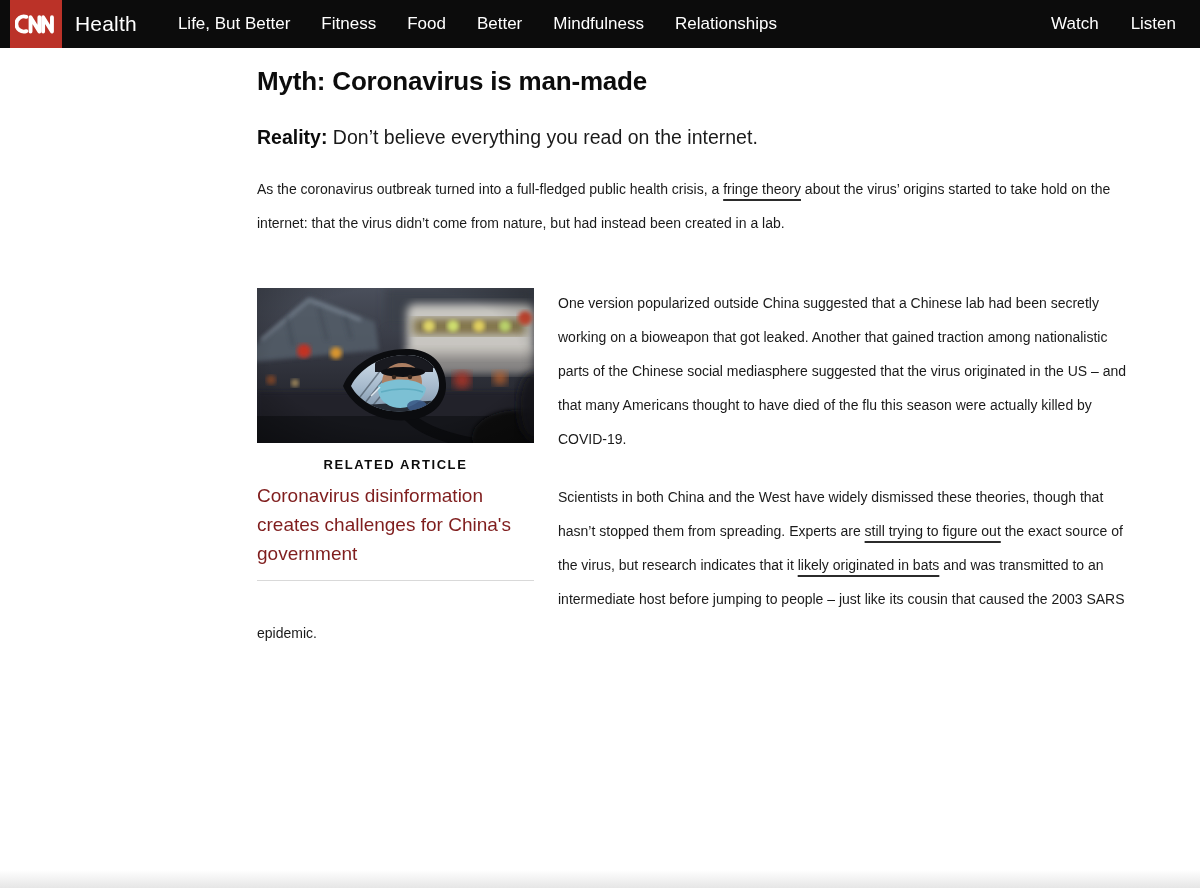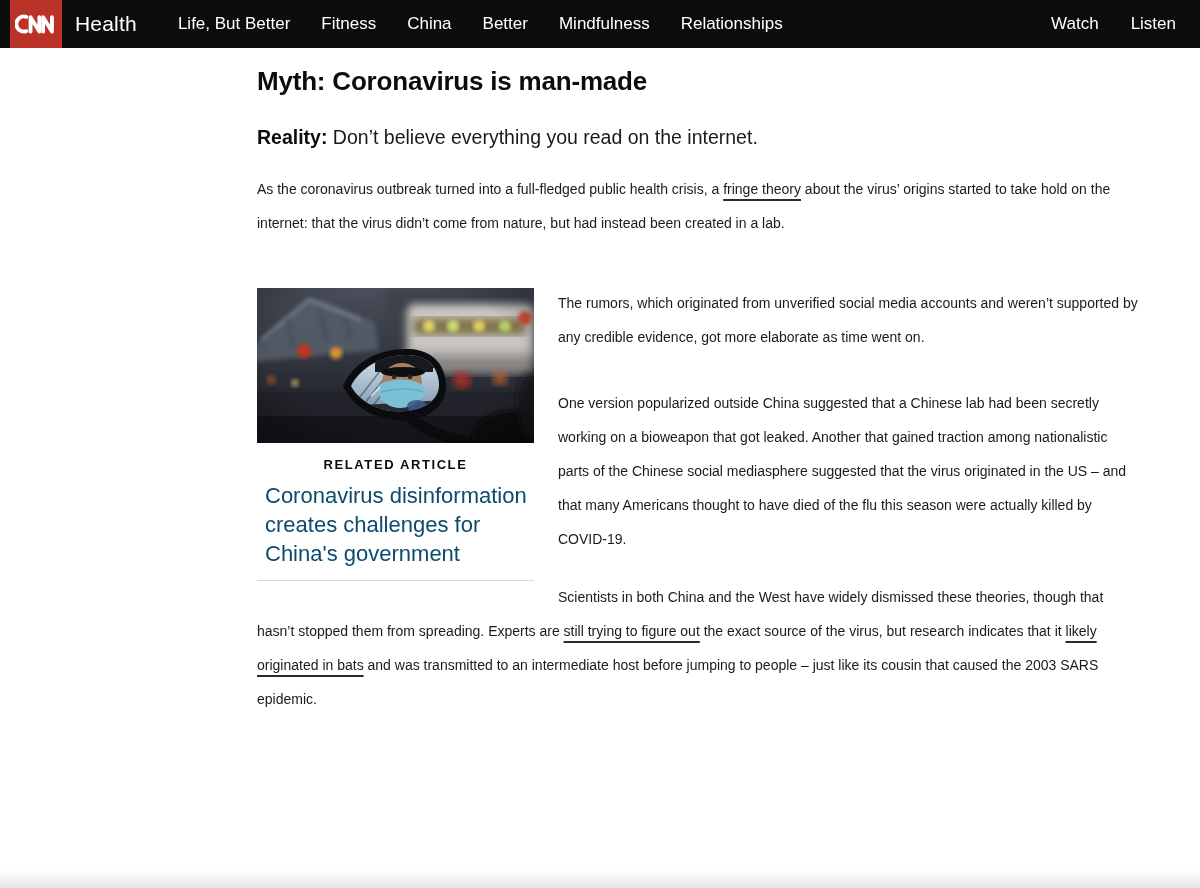--- a/index.html
+++ b/index.html
@@ -67,21 +67,21 @@
     float:left;width:277px;margin:2px 24px 30px 0;
     padding-bottom:12px;border-bottom:1px solid var(--divider);
     cursor:pointer;
   }
   .thumb{width:277px;height:155px;display:block;background:#23252b;}
   .thumb svg{display:block;width:100%;height:100%;}
   .kicker{
     margin-top:14px;font-size:13px;font-weight:700;
     letter-spacing:1.6px;color:#0c0c0c;text-align:center;
   }
-  .rtitle{margin-top:9px;font-size:22px;line-height:29px;color:#0c4a6e;margin-left:8px;}
+  .rtitle{margin-top:9px;font-size:19px;line-height:29px;color:#7f1d1d;}
 
   
   .bottom-band{
     position:absolute;left:0;bottom:0;width:1200px;height:18px;
     background:linear-gradient(#ffffff,var(--band-bg));
   }
 </style>
 </head>
 <body>
 
@@ -92,21 +92,21 @@
         <path d="M13.5 5.5 A9 9 0 1 0 13.5 22.5"></path>
         <path d="M18.5 23 L18.5 6 L29 23 L29 6"></path>
         <path d="M33.5 23 L33.5 6 L44 23 L44 6"></path>
       </g>
     </svg>
   </div>
   <a href="#" class="section-title">Health</a>
   <nav class="primary">
     <a href="#">Life, But Better</a>
     <a href="#">Fitness</a>
-    <a href="#">China</a>
+    <a href="#">Food</a>
     <a href="#">Better</a>
     <a href="#">Mindfulness</a>
     <a href="#">Relationships</a>
   </nav>
   <div class="flex-spacer"></div>
   <div class="right-links">
     <a href="#">Watch</a>
     <a href="#">Listen</a>
   </div>
 </header>
@@ -191,20 +191,19 @@
           </g>
           <ellipse cx="260" cy="150" rx="45" ry="28" fill="#0a0b0d" filter="url(#b2)"></ellipse>
           <ellipse cx="277" cy="118" rx="16" ry="34" fill="#14161c" opacity="0.9" filter="url(#b4)"></ellipse>
           <rect width="277" height="155" fill="url(#vig)"></rect>
         </svg>
       </div>
       <div class="kicker">RELATED ARTICLE</div>
       <div class="rtitle">Coronavirus disinformation creates challenges for China's government</div>
     </aside>
 
-    <p class="body-p"><span>The rumors, which originated from unverified social media accounts and weren’t supported by any credible evidence, got more elaborate as time went on.</span></p>
     <p class="body-p p-tight"><span>One version popularized outside China suggested that a Chinese lab had been secretly working on a bioweapon that got leaked. Another that gained traction among nationalistic parts of the Chinese social mediasphere suggested that the virus originated in the US – and that many Americans thought to have died of the flu this season were actually killed by COVID-19.</span></p>
   </section>
 
   <p class="body-p"><span>Scientists in both China and the West have widely dismissed these theories, though that hasn’t stopped them from spreading. Experts are </span><a href="#" class="inline-link">still trying to figure out</a><span> the exact source of the virus, but research indicates that it </span><a href="#" class="inline-link">likely originated in bats</a><span> and was transmitted to an intermediate host before jumping to people – just like its cousin that caused the 2003 SARS epidemic.</span></p>
 </main>
 
 <div class="bottom-band"></div>
 
 </body></html>

